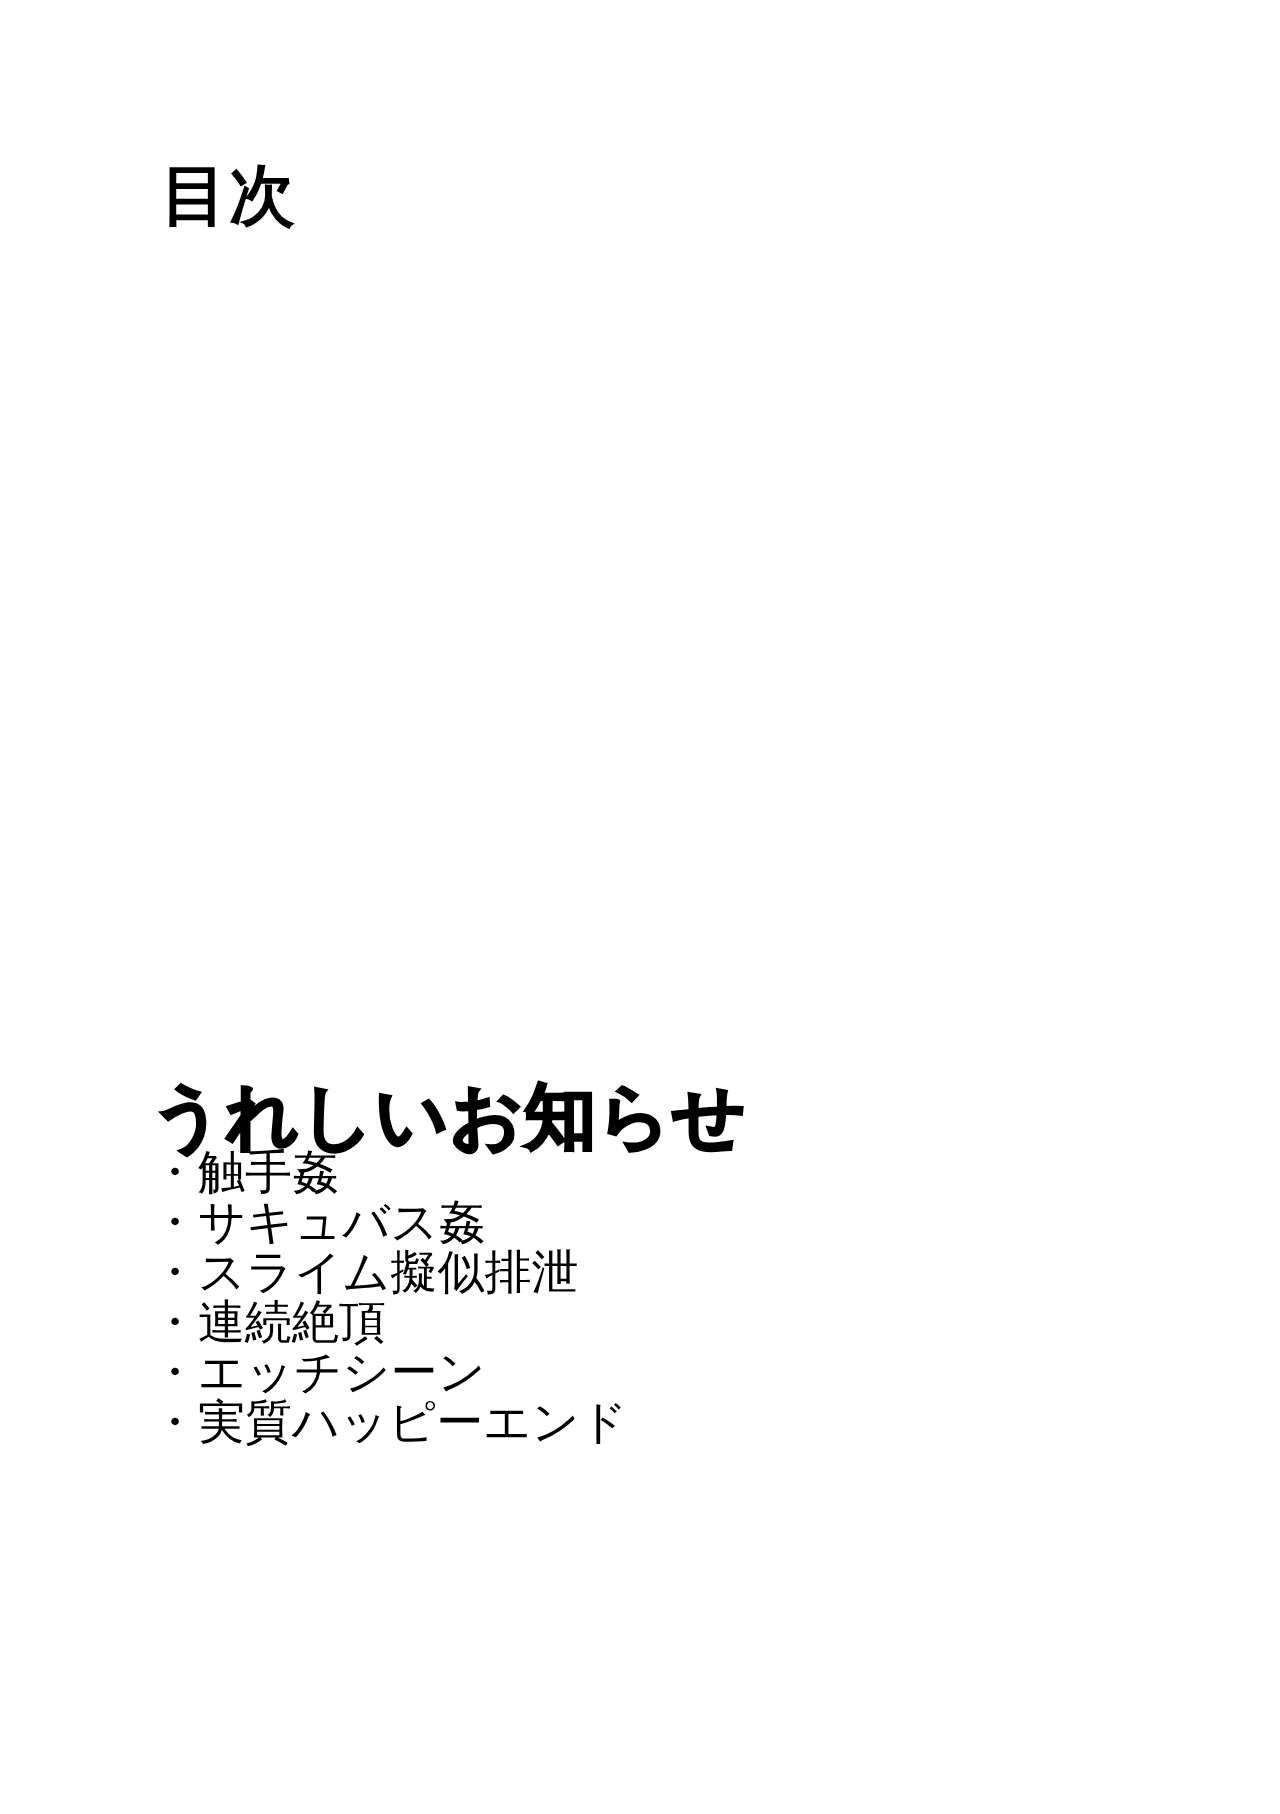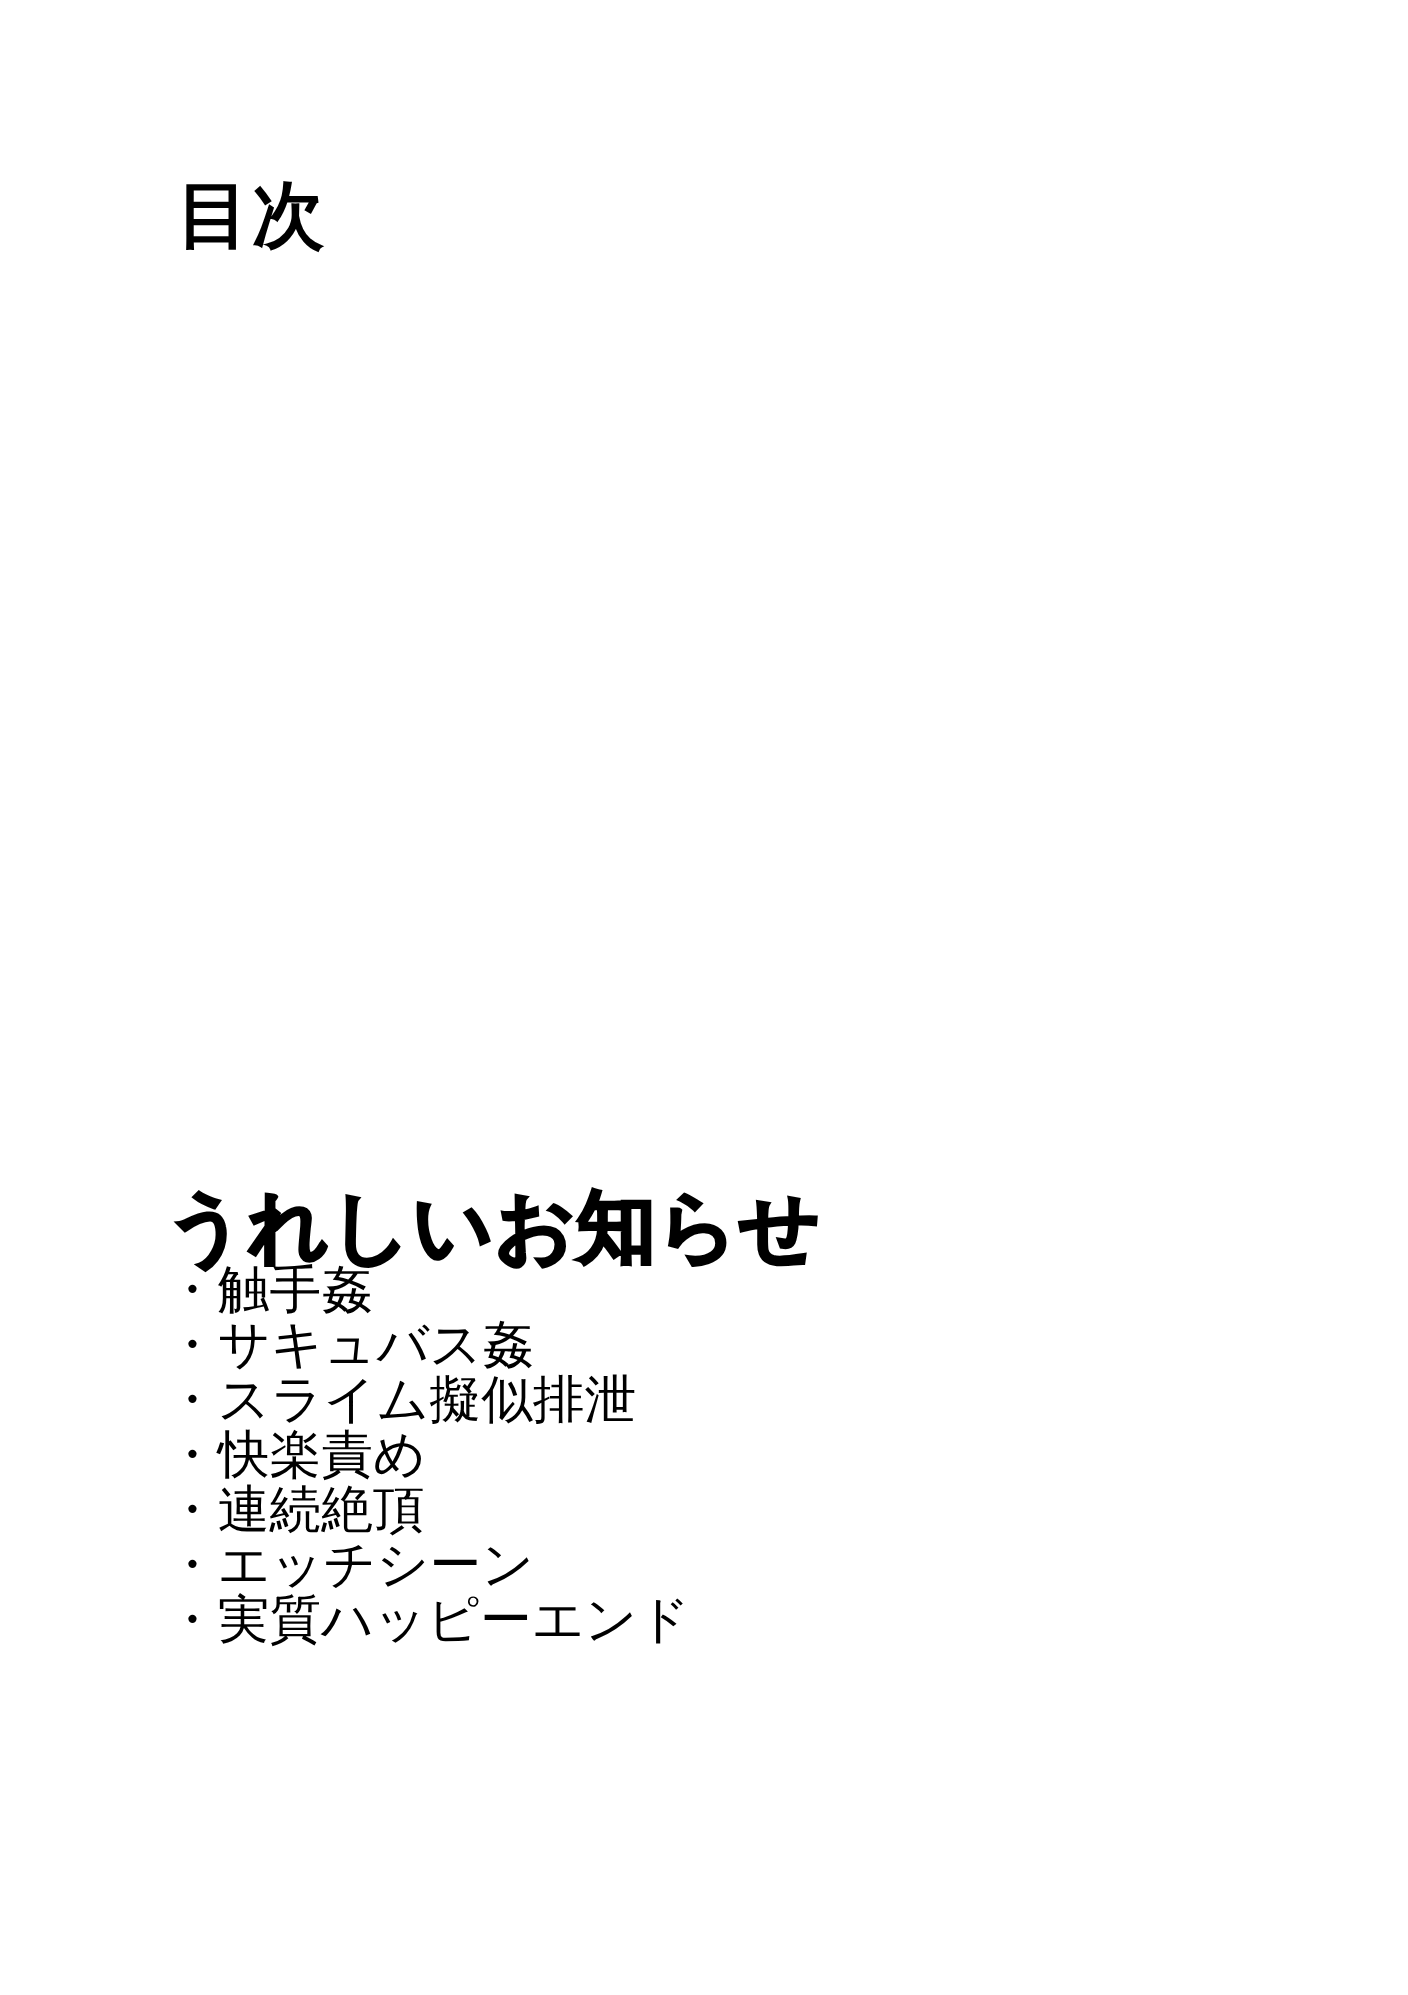--- a/index.html
+++ b/index.html
@@ -88,20 +88,19 @@
   <section class="toc">
     <h1 class="toc-title">目次</h1>
   </section>
 
   <section class="notice">
     <h2 class="notice-heading">うれしいお知らせ</h2>
     <ul class="notice-list">
         <li>・触手姦</li>
         <li>・サキュバス姦</li>
         <li>・スライム擬似排泄</li>
-        <li>・快楽責め</li>
         <li>・連続絶頂</li>
         <li>・エッチシーン</li>
         <li>・実質ハッピーエンド</li>
       </ul>
   </section>
 
 </div>
 
 </body></html>

